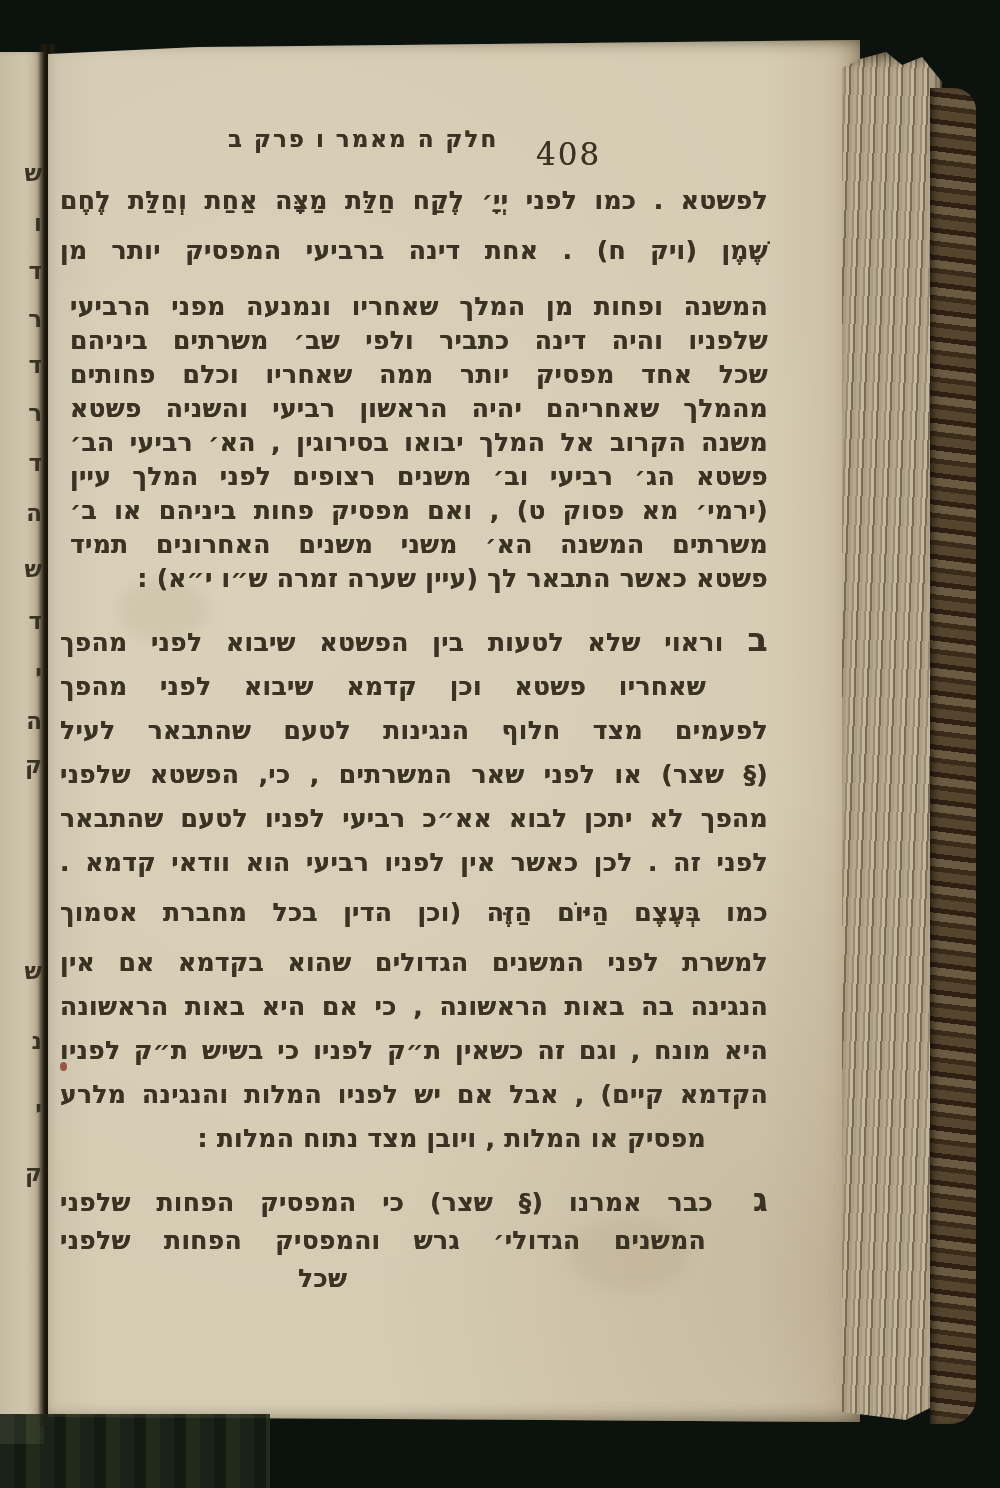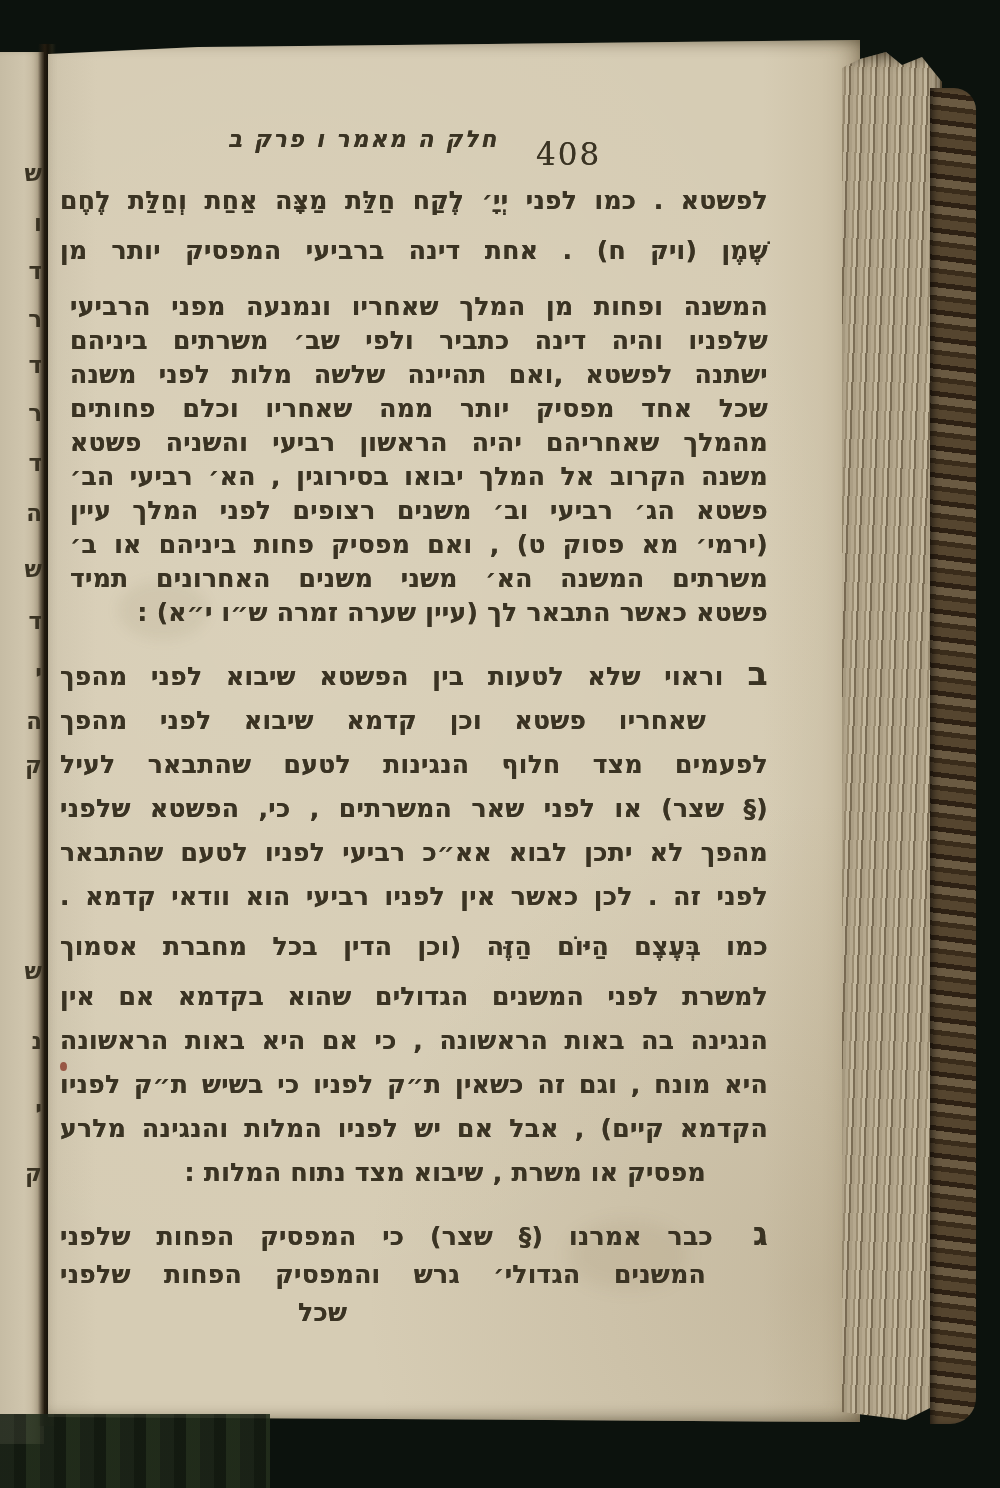--- a/index.html
+++ b/index.html
@@ -50,21 +50,21 @@
     background:repeating-linear-gradient(90deg,#1c2418 0 14px,#141b11 14px 26px,#232e1c 26px 40px);
     opacity:.9;
   }
   
   .page-text{
     position:absolute;left:12px;top:80px;width:708px;direction:rtl;
     color:#3a3323;font:700 25px/34px "DejaVu Sans",sans-serif;
     letter-spacing:.3px;text-shadow:0 0 .6px rgba(58,51,35,.8);
   }
   .hdr{position:relative;height:56px;font-weight:700;}
-  .hdr-title{position:absolute;left:168px;top:2px;font-size:23px;letter-spacing:2px;white-space:nowrap;font-style:italic;}
+  .hdr-title{position:absolute;left:168px;top:2px;font-size:23px;letter-spacing:2px;white-space:nowrap;}
   .hdr-num{position:absolute;left:476px;top:18px;font:400 31px/32px "DejaVu Serif",serif;letter-spacing:2px;}
   .line{text-align:justify;text-align-last:justify;}
   .line.end{text-align-last:auto;}
   .line.ind{padding-right:62px;}
   .p1 .line{line-height:50px;}
   .p2{margin-top:14px;margin-left:10px;}
   .p2 .line{line-height:34px;}
   .secpar{margin-top:22px;}
   .secpar .line{line-height:44px;}
   .secpar .line.tall{line-height:56px;}
@@ -111,21 +111,20 @@
     </div>
 
     <div class="p1">
       <div class="line">לפשטא . כמו לפני יְיָ׳ לֶקַח חַלַּת מַצָּה אַחַת וְחַלַּת לֶחֶם</div>
       <div class="line">שֶׁמֶן (ויק ח) . אחת דינה ברביעי המפסיק יותר מן</div>
     </div>
 
     <div class="p2">
       <div class="line">המשנה ופחות מן המלך שאחריו ונמנעה מפני הרביעי</div>
       <div class="line">שלפניו והיה דינה כתביר ולפי שב׳ משרתים ביניהם</div>
-      <div class="line">ישתנה לפשטא ,ואם תהיינה שלשה מלות לפני משנה</div>
       <div class="line">שכל אחד מפסיק יותר ממה שאחריו וכלם פחותים</div>
       <div class="line">מהמלך שאחריהם יהיה הראשון רביעי והשניה פשטא</div>
       <div class="line">משנה הקרוב אל המלך יבואו בסירוגין , הא׳ רביעי הב׳</div>
       <div class="line">פשטא הג׳ רביעי וב׳ משנים רצופים לפני המלך עיין</div>
       <div class="line">(ירמי׳ מא פסוק ט) , ואם מפסיק פחות ביניהם או ב׳</div>
       <div class="line">משרתים המשנה הא׳ משני משנים האחרונים תמיד</div>
       <div class="line end">פשטא כאשר התבאר לך (עיין שערה זמרה ש״ו י״א) :</div>
     </div>
 
     <div class="secpar">
@@ -135,21 +134,21 @@
       <div class="line ind">שאחריו פשטא וכן קדמא שיבוא לפני מהפך</div>
       <div class="line">לפעמים מצד חלוף הנגינות לטעם שהתבאר לעיל</div>
       <div class="line">(§ שצר) או לפני שאר המשרתים , כי, הפשטא שלפני</div>
       <div class="line">מהפך לא יתכן לבוא אא״כ רביעי לפניו לטעם שהתבאר</div>
       <div class="line">לפני זה . לכן כאשר אין לפניו רביעי הוא וודאי קדמא .</div>
       <div class="line tall">כמו בְּעֶצֶם הַיּוֹם הַזֶּה (וכן הדין בכל מחברת אסמוך</div>
       <div class="line">למשרת לפני המשנים הגדולים שהוא בקדמא אם אין</div>
       <div class="line">הנגינה בה באות הראשונה , כי אם היא באות הראשונה</div>
       <div class="line">היא מונח , וגם זה כשאין ת״ק לפניו כי בשיש ת״ק לפניו</div>
       <div class="line">הקדמא קיים) , אבל אם יש לפניו המלות והנגינה מלרע</div>
-      <div class="line ind end">מפסיק או משרת , שיבוא מצד נתוח המלות :</div>
+      <div class="line ind end">מפסיק או המלות , ויובן מצד נתוח המלות :</div>
     </div>
 
     <div class="secpar secg">
       <div class="line">
         <span class="secletter" style="margin-left:40px">ג</span><span>כבר אמרנו (§ שצר) כי המפסיק הפחות שלפני</span>
       </div>
       <div class="line ind">המשנים הגדולי׳ גרש והמפסיק הפחות שלפני</div>
     </div>
 
     <div class="catchword">שכל</div>

